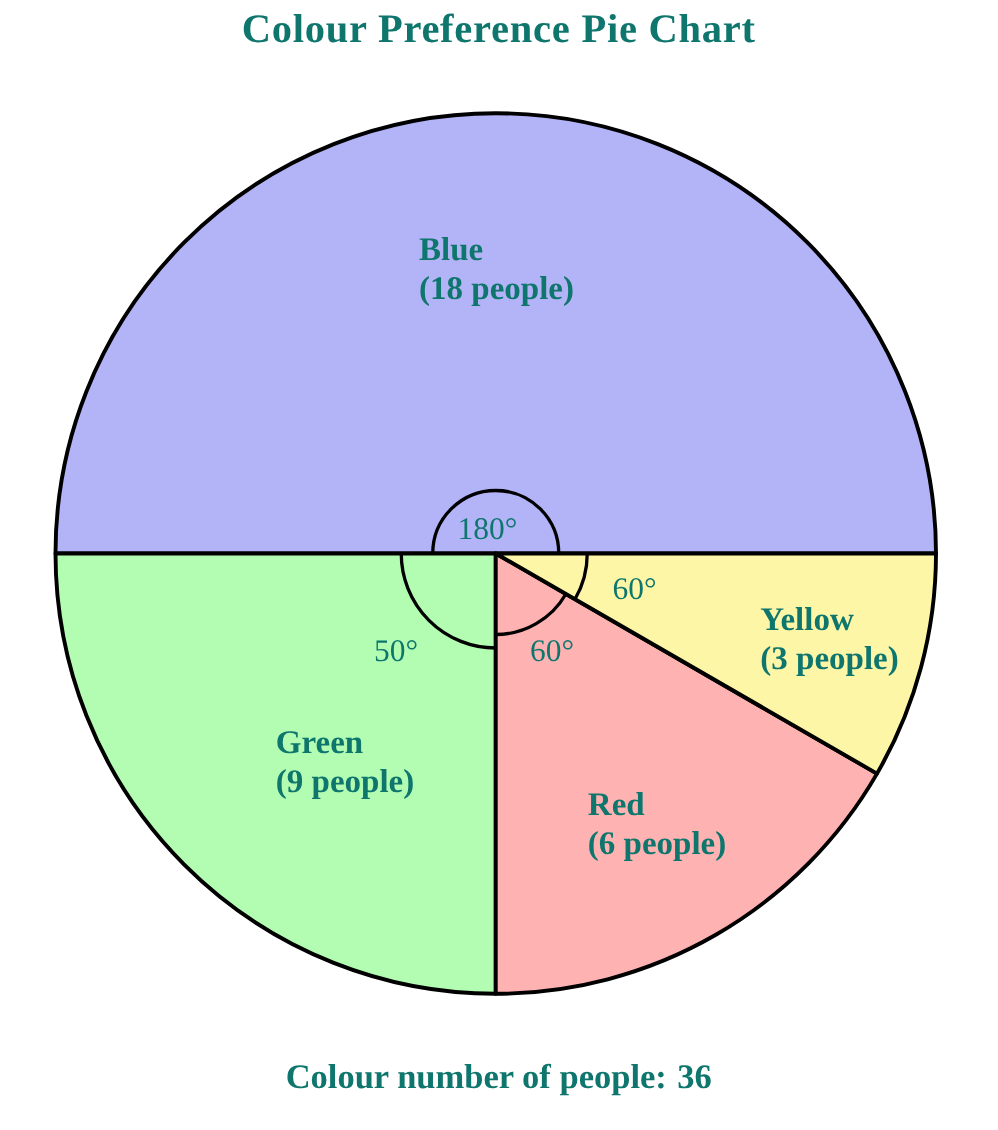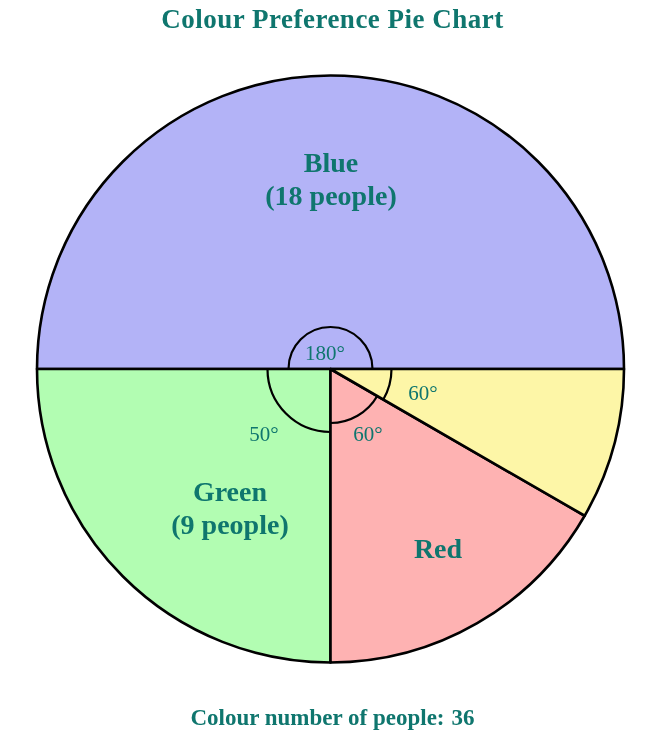--- a/index.html
+++ b/index.html
@@ -27,22 +27,22 @@
     letter-spacing: 0.5px;
   }
   .pie-svg {
     position: absolute;
     top: 0;
     left: 0;
   }
   .slice-label {
     position: absolute;
     transform: translate(-50%, -50%);
-    text-align: center;
-    font-size: 28px;
+    text-align: left;
+    font-size: 22px;
     font-weight: bold;
     line-height: 1.18;
     white-space: nowrap;
   }
   .angle-label {
     position: absolute;
     transform: translate(-50%, -50%);
     font-size: 21px;
     font-weight: normal;
     white-space: nowrap;
@@ -93,22 +93,27 @@
     <div>(18 people)</div>
   </div>
 
   <div class="slice-label pos-green">
     <div>Green</div>
     <div>(9 people)</div>
   </div>
 
   <div class="slice-label pos-red">
     <div>Red</div>
+    <div>(6 people)</div>
   </div>
 
+  <div class="slice-label pos-yellow">
+    <div>Yellow</div>
+    <div>(3 people)</div>
+  </div>
 
   <div class="angle-label pos-a180">180°</div>
 
   <div class="angle-label pos-a90">50°</div>
 
   <div class="angle-label pos-a60">60°</div>
 
   <div class="angle-label pos-a30">60°</div>
 
   <div class="footer-total">

